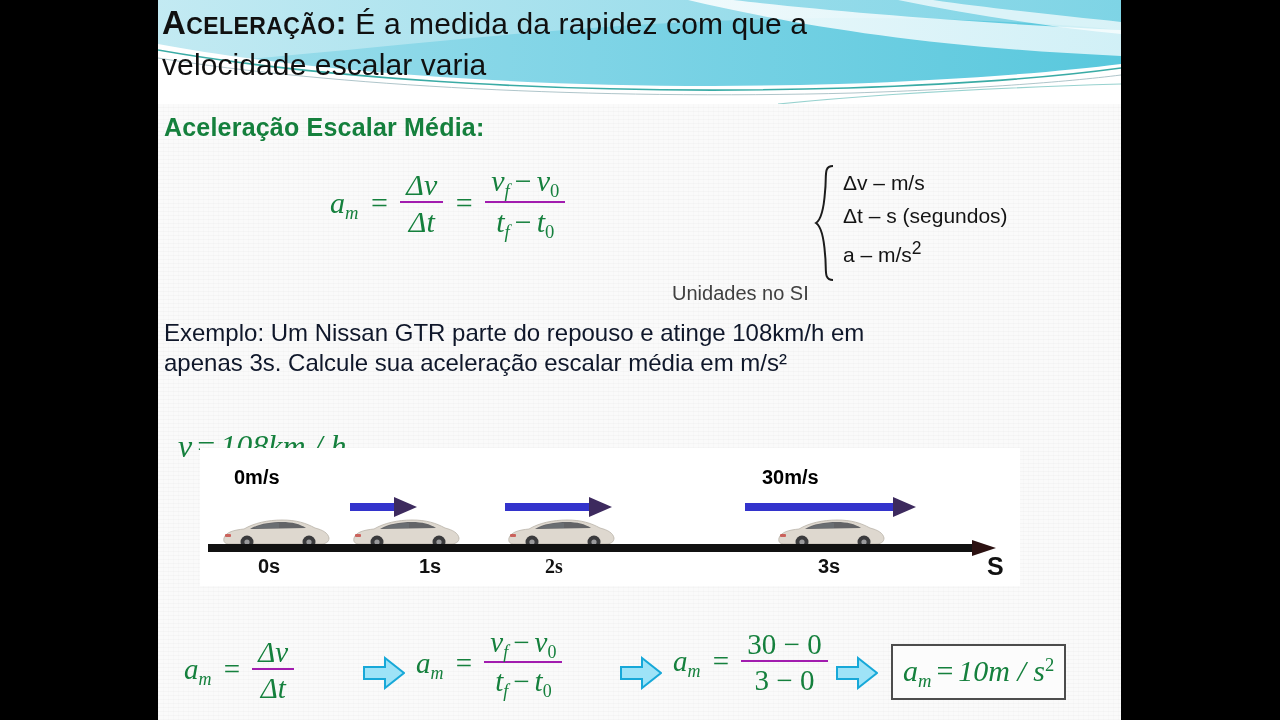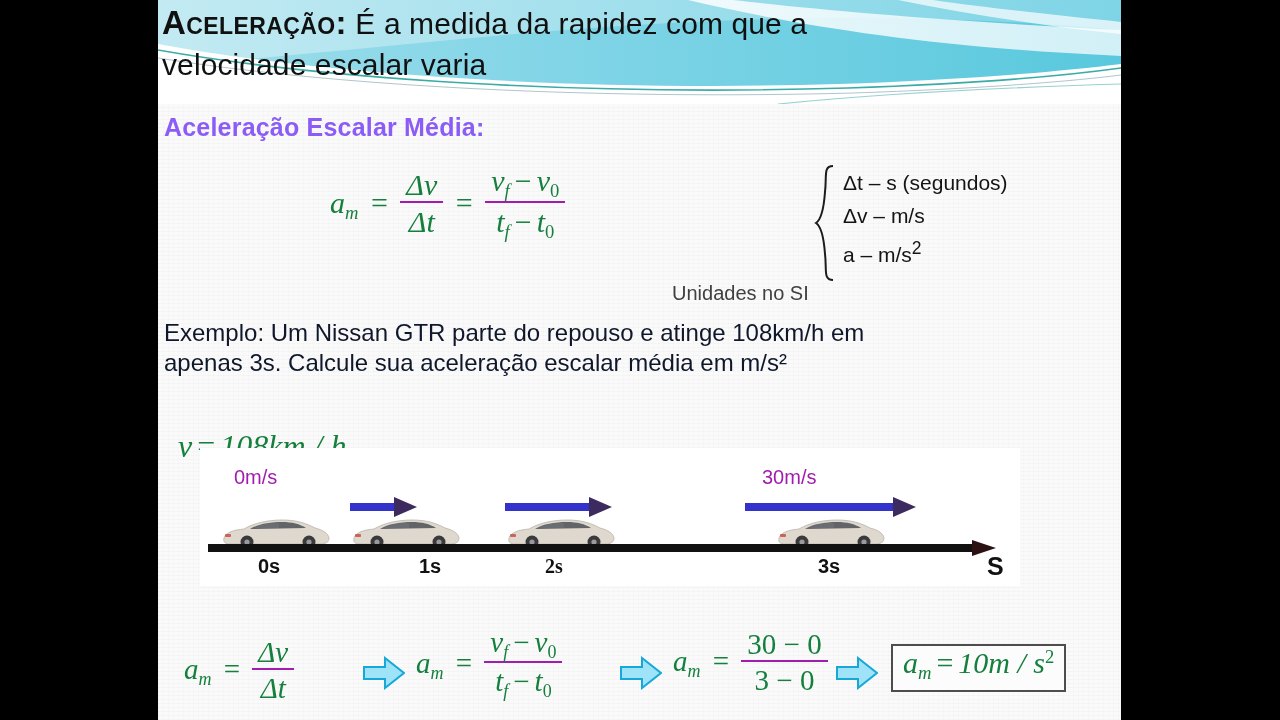--- a/index.html
+++ b/index.html
@@ -36,21 +36,21 @@
   }
   .title .lead{
     font-weight:bold;font-variant:small-caps;font-size:33px;letter-spacing:.4px;
   }
   .title .rest{font-weight:normal;}
   .title-line2{display:block;text-align:left;}
 
   
   .subtitle{
     position:absolute;left:6px;top:113px;
-    font-size:25px;font-weight:bold;color:#8b5cf6;letter-spacing:.2px;
+    font-size:25px;font-weight:bold;color:#15803d;letter-spacing:.2px;
   }
 
   
   .math{font-family:"Liberation Serif","DejaVu Serif",serif;font-style:italic;color:#15803d;}
   .frac{display:inline-block;vertical-align:middle;text-align:center;}
   .frac .num{display:block;padding:0 6px;}
   .frac .den{display:block;border-top:2px solid #a21caf;padding:4px 6px;}
   .sub{font-size:.62em;vertical-align:-0.32em;font-style:italic;}
   .subn{font-size:.62em;vertical-align:-0.32em;font-style:normal;}
   .sup{font-size:.62em;vertical-align:0.55em;font-style:normal;}
@@ -102,34 +102,34 @@
     position:absolute;left:8px;top:96px;width:770px;height:8px;background:#111;
   }
   .axis-head{position:absolute;left:772px;top:88px;}
   .axis-s{
     position:absolute;left:787px;top:104px;font-size:25px;font-weight:bold;color:#111;
   }
   .tick-label{
     position:absolute;top:107px;font-size:20px;font-weight:bold;color:#111;
   }
   .speed-label{
-    position:absolute;font-size:20px;font-weight:normal;color:#a21caf;
+    position:absolute;font-size:20px;font-weight:bold;color:#000000;
   }
   .car{position:absolute;}
   .arrow-blue{position:absolute;}
 
   
   .calc{
     position:absolute;left:10px;top:622px;width:950px;height:96px;
   }
   .calc-step{position:absolute;font-size:29px;line-height:1.02;white-space:nowrap;}
   .calc-arrow{position:absolute;}
   .result-box{
     position:absolute;border:2px solid #4d4d4d;background:#fcfcfc;
-    padding:0 10px 6px 10px;
+    padding:8px 10px 6px 10px;
   }
   .result-box .math{font-size:30px;}
 </style>
 </head>
 <body>
 
 <div class="stage">
 
   <div class="slide">
     <div class="slide-texture"></div>
@@ -182,22 +182,22 @@
         <span class="num"><span>v</span><span class="sub">f</span><span class="op">−</span><span>v</span><span class="subn">0</span></span>
         <span class="den"><span>t</span><span class="sub">f</span><span class="op">−</span><span>t</span><span class="subn">0</span></span>
       </span>
     </div>
 
     <div class="units">
       <svg class="brace" viewBox="0 0 26 118">
         <path d="M20,2 C10,2 14,12 12,28 C11,42 9,55 3,59 C9,63 11,76 12,90 C14,106 10,116 20,116" fill="none" stroke="#1c1c1c" stroke-width="2"></path>
       </svg>
       <div class="unit-lines">
+        <div>Δv – m/s</div>
         <div>Δt – s (segundos)</div>
-        <div>Δv – m/s</div>
         <div><span>a  –  m/s</span><sup>2</sup></div>
       </div>
     </div>
     <div class="si-caption">Unidades no SI</div>
 
     <div class="example">
       <span>Exemplo: Um Nissan GTR parte do repouso e atinge 108km/h em</span>
       <span class="l2">apenas 3s. Calcule sua aceleração escalar média em m/s²</span>
     </div>
 

